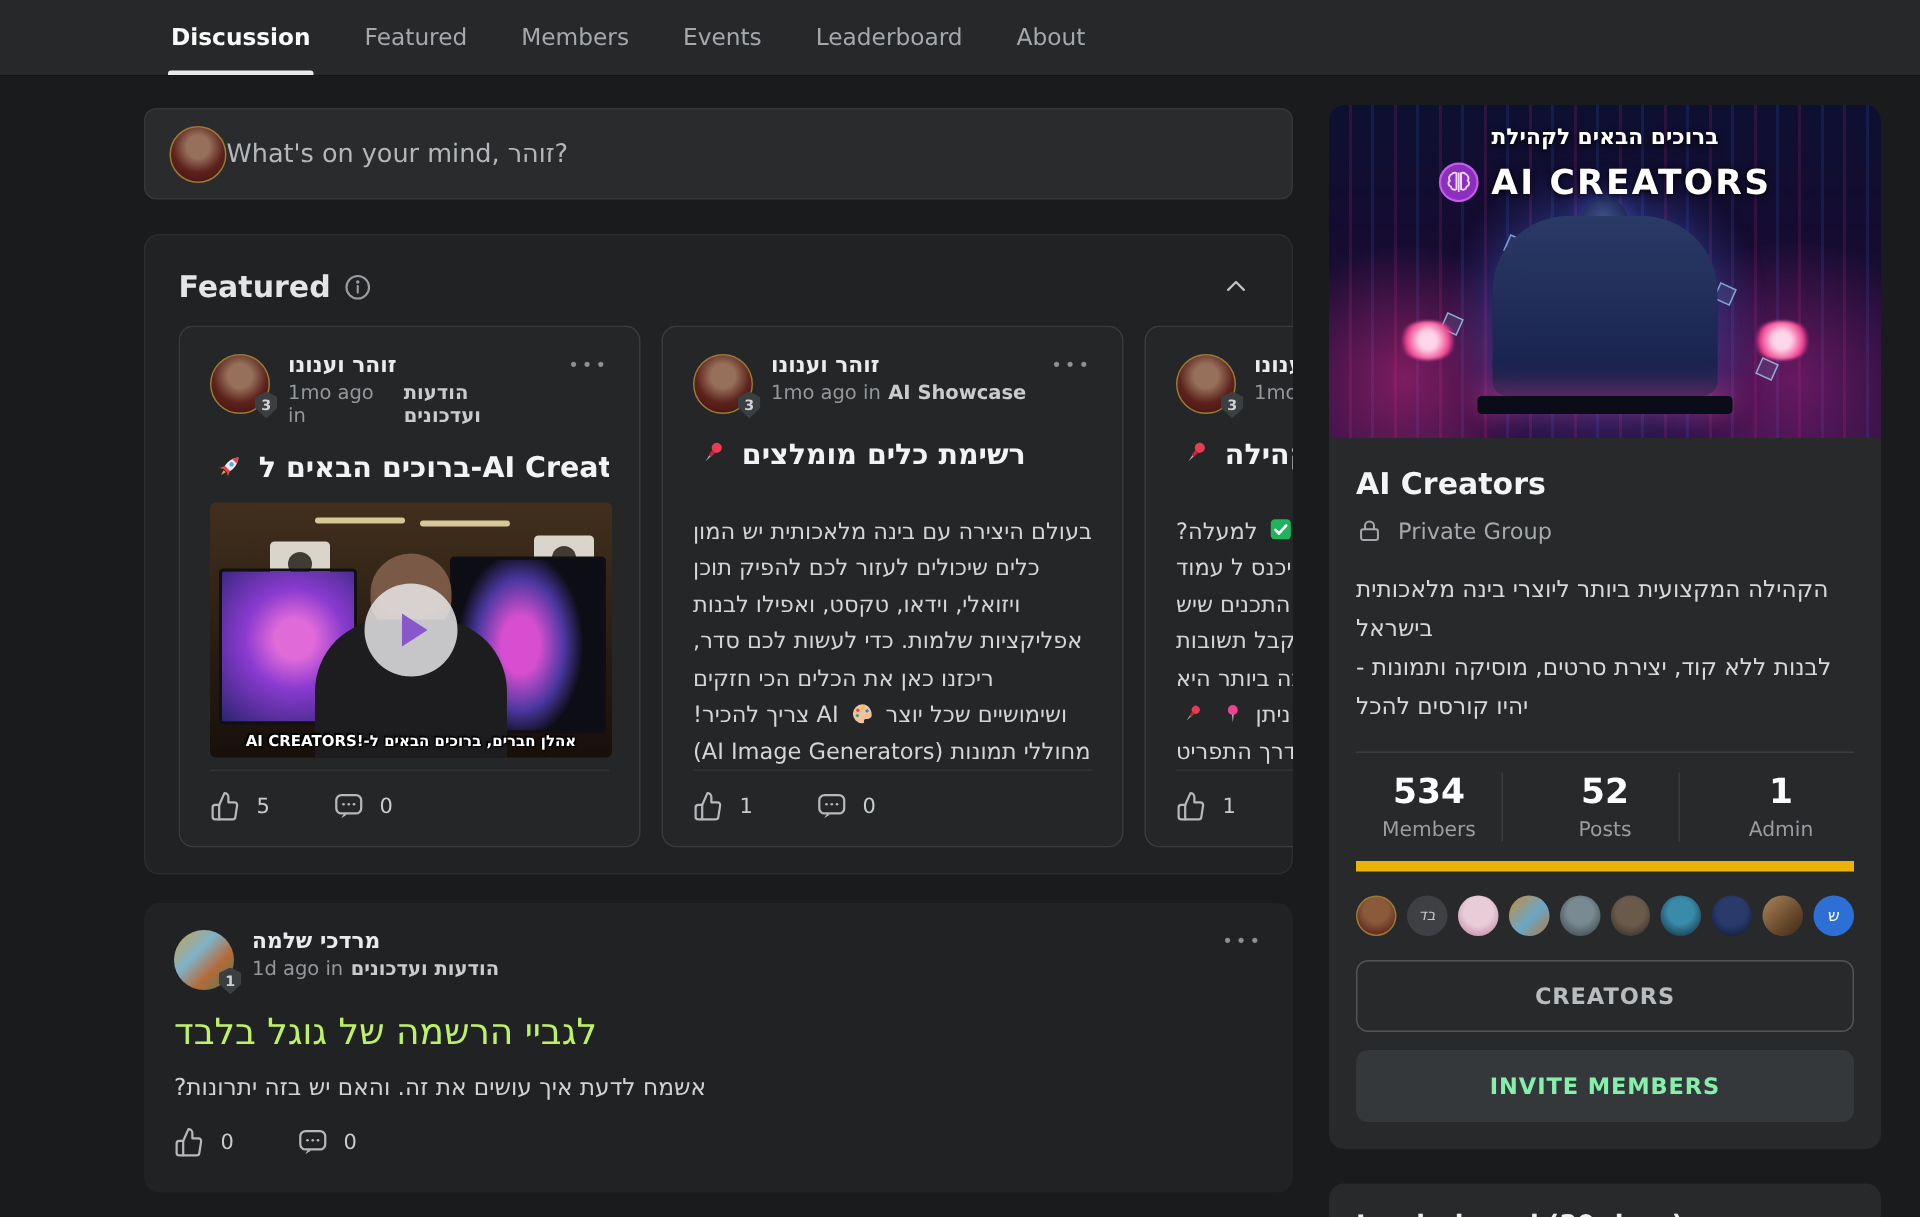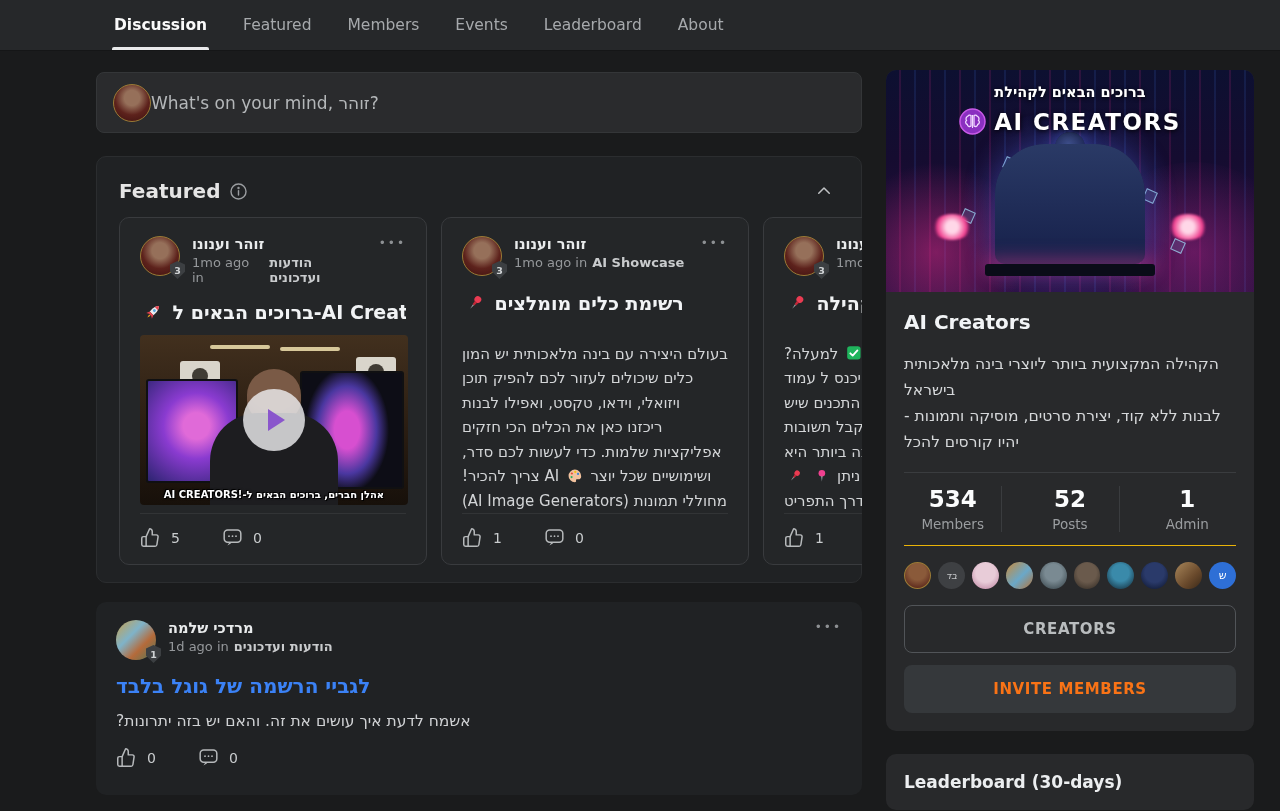--- a/index.html
+++ b/index.html
@@ -82,21 +82,21 @@
   .v-play { position:absolute; left:50%; top:50%; transform:translate(-50%,-50%);
     width:62px; height:62px; border-radius:50%; background:rgba(235,235,238,.82);
     display:flex; align-items:center; justify-content:center; }
   .v-play::after { content:""; border-left:17px solid #8a56cc; border-top:11px solid transparent;
     border-bottom:11px solid transparent; margin-left:5px; }
   .v-cap { position:absolute; left:0; right:0; bottom:5px; text-align:center; font-size:10px;
     font-weight:bold; color:#fff; text-shadow:0 0 3px #000,1px 1px 0 #000,-1px -1px 0 #000; direction:rtl; }
 
   
   .post { margin-top:19px; padding:18px 20px 16px; min-height:193px; }
-  .post .p-title2 { margin-top:14px; font-size:20px; font-weight:bold; color:#3b82f6; }
+  .post .p-title2 { margin-top:14px; font-size:24px; font-weight:normal; color:#bef264; }
   .post .p-body { margin-top:14px; font-size:15.5px; color:#d0d2d4; }
   .post .fc-footer2 { margin-top:17px; display:flex; align-items:center; }
 
   
   .side { position:absolute; left:886px; top:70px; width:368px; }
   .scard { background:#28292b; border-radius:10px; overflow:hidden; }
   .banner { position:relative; height:222px; cursor:pointer;
     background:linear-gradient(180deg,#0d1031 0%,#150c30 40%,#2c1142 100%); overflow:hidden; }
   .b-streaks { position:absolute; inset:0;
     background:repeating-linear-gradient(90deg, transparent 0 13px, rgba(236,44,140,.14) 13px 15px, transparent 15px 28px, rgba(70,130,255,.12) 28px 30px); }
@@ -120,21 +120,21 @@
   .b-welcome { position:absolute; top:14px; left:0; right:0; text-align:center; font-size:14.5px;
     font-weight:bold; color:#fff; text-shadow:0 1px 4px #000; }
   .b-brand { position:absolute; top:38px; left:0; right:0; display:flex; justify-content:center;
     align-items:center; gap:8px; }
   .b-brand-txt { font-size:23px; font-weight:bold; letter-spacing:1.5px; color:#fff; text-shadow:0 1px 5px #000; }
   .s-content { padding:18px; }
   .g-name { font-size:20px; font-weight:bold; color:#f2f4f6; }
   .g-priv { margin-top:11px; display:flex; align-items:center; gap:10px; color:#a6a9ac; font-size:15px; }
   .g-desc { margin-top:17px; }
   .g-desc .body-line { font-size:15.5px; line-height:26px; color:#d6d8da; }
-  .stats { margin-top:17px; border-top:1px solid #3a3c3f; border-bottom:1px solid #eab308;
+  .stats { margin-top:17px; border-top:1px solid #3a3c3f; border-bottom:7px solid #eab308;
     padding:13px 0; display:flex; }
   .stat { flex:1; text-align:center; }
   .stat + .stat { border-left:1px solid #3a3c3f;padding-left:19px; }
   .stat .v { font-size:23px; font-weight:bold; color:#fbfcfd; }
   .stat .l { margin-top:4px; font-size:13.5px; color:#9a9da0; }
   .avrow { margin-top:16px; display:flex; gap:7px; }
   .sav { width:27px; height:27px; border-radius:50%; display:flex; align-items:center;
     justify-content:center; font-size:10px; color:#c3c5c7; cursor:pointer; }
   .a1 { background:radial-gradient(circle at 50% 35%, #8a5a3a 0 40%, #4a1410 100%); border:1px solid #9a7a35; }
   .a2 { background:#3e4043;font-style:italic; }
@@ -142,21 +142,21 @@
   .a4 { background:linear-gradient(135deg,#c98a3a,#6aa8c9 55%,#b5743a); }
   .a5 { background:radial-gradient(circle at 50% 40%, #7a8a92 0 40%, #2e3a40 100%); }
   .a6 { background:radial-gradient(circle at 50% 40%, #6a5a4c 0 45%, #2c2620 100%); }
   .a7 { background:radial-gradient(circle at 50% 40%, #3a8aaa 0 40%, #10222e 100%); }
   .a8 { background:radial-gradient(circle at 50% 40%, #2a3a6a 0 45%, #0a1228 100%); }
   .a9 { background:linear-gradient(135deg,#a8865a,#6a4a2c 60%,#3a2818); }
   .a10 { background:#2e6fd6; color:#fff; font-size:11px; }
   .btn { margin-top:16px; height:48px; border-radius:8px; display:flex; align-items:center;
     justify-content:center; font-size:15px; letter-spacing:.6px; cursor:pointer; }
   .btn.ghost { border:1px solid #515458; color:#b9bcbe; font-weight:bold; }
-  .btn.fill { margin-top:12px; background:#35383b; color:#f97316; font-weight:bold; }
+  .btn.fill { margin-top:12px; background:#35383b; color:#86efac; font-weight:bold; }
   .lb-card { margin-top:23px; padding:18px; }
   .lb-title { font-size:17px; font-weight:bold; color:#eceef0; }
 
   svg.icon { display:block; }
   .emo { width:1.05em; height:1.05em; vertical-align:-0.16em; display:inline-block; }
 </style>
 </head>
 <body>
 
 <div class="topnav">
@@ -269,22 +269,22 @@
               <g transform="rotate(40 10 10)">
                 <circle cx="10" cy="5.5" r="3.4" fill="#ea3b52"></circle>
                 <path d="M8.6 8.5H11.4L11 12.5H9Z" fill="#c22838"></path>
                 <path d="M9.4 12.5H10.6L10 17.5Z" fill="#aab0b6"></path>
               </g>
             </svg> רשימת כלים מומלצים</div>
         <div class="body">
           <div class="body-line rtl">בעולם היצירה עם בינה מלאכותית יש המון</div>
           <div class="body-line rtl">כלים שיכולים לעזור לכם להפיק תוכן</div>
           <div class="body-line rtl">ויזואלי, וידאו, טקסט, ואפילו לבנות</div>
+          <div class="body-line rtl">אפליקציות שלמות. כדי לעשות לכם סדר,</div>
           <div class="body-line rtl">ריכזנו כאן את הכלים הכי חזקים</div>
-          <div class="body-line rtl">אפליקציות שלמות. כדי לעשות לכם סדר,</div>
           <div class="body-line rtl">ושימושיים שכל יוצר <svg class="emo" viewBox="0 0 20 20">
                 <path d="M10 2a8 8 0 1 0 0 16c1.2 0 1.8-.8 1.5-1.8-.3-1 .2-1.9 1.4-1.9h1.8c1.8 0 3.3-1.5 3.3-3.3C18 6 14.4 2 10 2Z" fill="#f2c29e"></path>
                 <circle cx="6.2" cy="7" r="1.4" fill="#e74c3c"></circle>
                 <circle cx="10.5" cy="5" r="1.4" fill="#f1c40f"></circle>
                 <circle cx="14" cy="7.5" r="1.4" fill="#3b82d6"></circle>
                 <circle cx="5.8" cy="11.5" r="1.4" fill="#27ae60"></circle>
               </svg> AI צריך להכיר!</div>
           <div class="body-line rtl">מחוללי תמונות (AI Image Generators)</div>
         </div>
         <div class="fc-footer">
@@ -425,20 +425,27 @@
             <circle cx="13.5" cy="13.5" r="12.5" fill="#8a2fc0" stroke="#c95ae8" stroke-width="1.5"></circle>
             <path d="M9 8c-2 1-2.5 3-1.5 4.5-1.5 1-1 3.5.8 4 .2 1.8 2.2 2.5 3.7 1.5V7.5C11.2 6.8 9.8 7 9 8Z" fill="none" stroke="#f0d8ff" stroke-width="1.3"></path>
             <path d="M18 8c2 1 2.5 3 1.5 4.5 1.5 1 1 3.5-.8 4-.2 1.8-2.2 2.5-3.7 1.5V7.5c.8-.7 2.2-.5 3 .5Z" fill="none" stroke="#f0d8ff" stroke-width="1.3"></path>
             <line x1="13.5" y1="7" x2="13.5" y2="20" stroke="#f0d8ff" stroke-width="1.1"></line>
           </svg>
         <span class="b-brand-txt">AI CREATORS</span>
       </div>
     </div>
     <div class="s-content">
       <div class="g-name">AI Creators</div>
+      <div class="g-priv">
+        <svg class="icon" width="18" height="18" viewBox="0 0 24 24" fill="none" stroke="#a6a9ac" stroke-width="1.8" stroke-linecap="round">
+            <rect x="4.5" y="10.5" width="15" height="9.5" rx="2"></rect>
+            <path d="M8 10.5V7.5a4 4 0 0 1 8 0v3"></path>
+          </svg>
+        <span>Private Group</span>
+      </div>
       <div class="g-desc">
         <div class="body-line rtl">הקהילה המקצועית ביותר ליוצרי בינה מלאכותית</div>
         <div class="body-line rtl">בישראל</div>
         <div class="body-line rtl">לבנות ללא קוד, יצירת סרטים, מוסיקה ותמונות -</div>
         <div class="body-line rtl">יהיו קורסים להכל</div>
       </div>
       <div class="stats">
         <div class="stat">
           <div class="v">534</div>
           <div class="l">Members</div>

